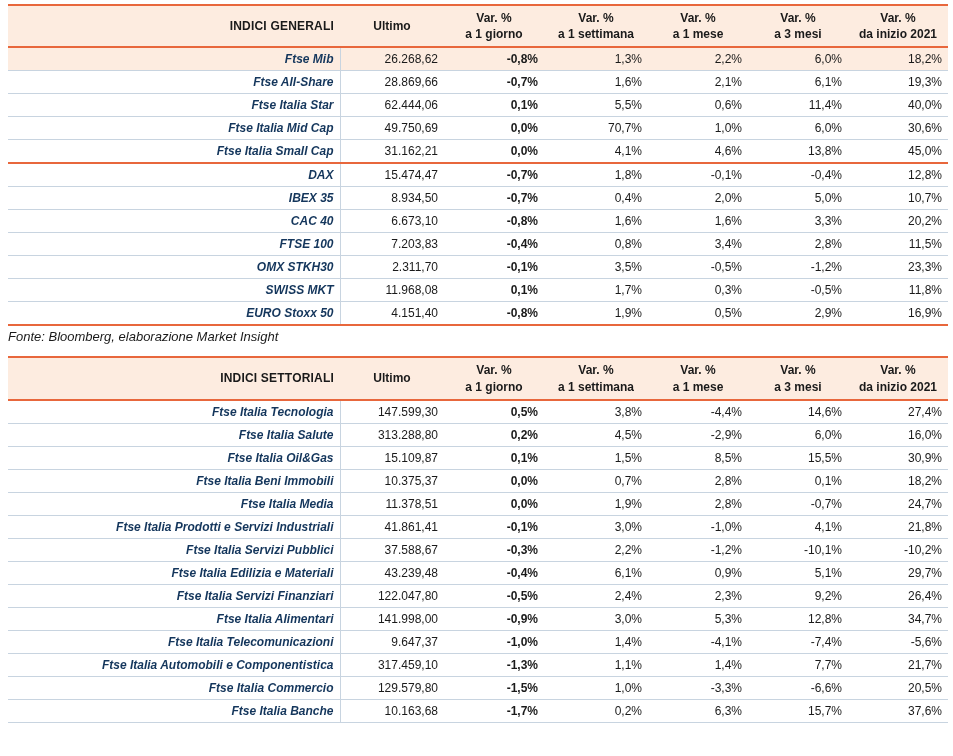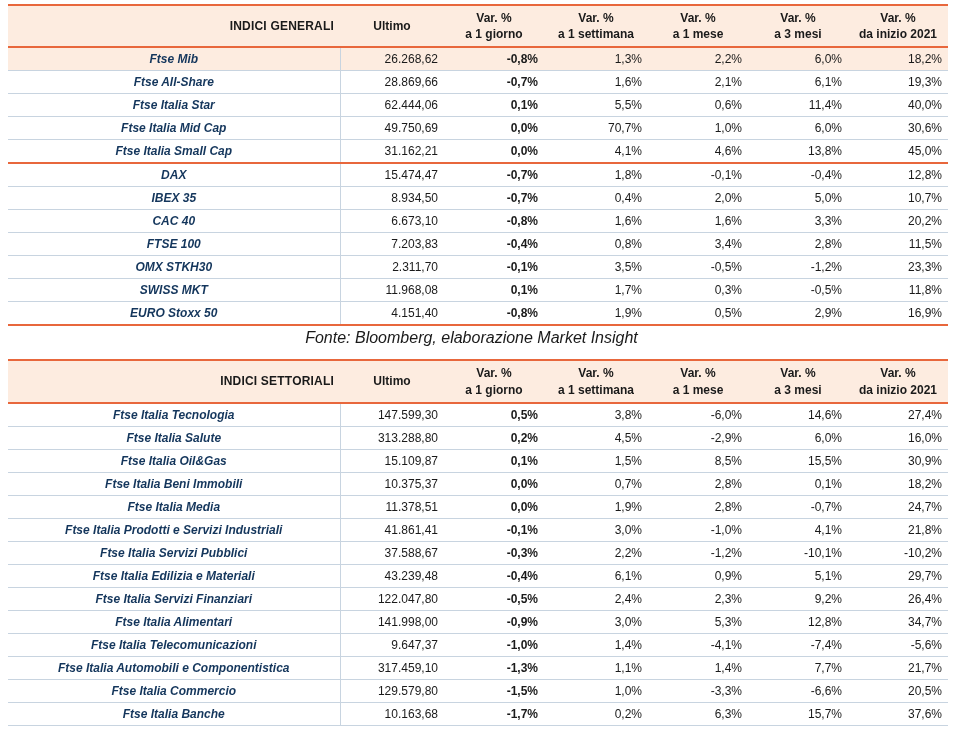--- a/index.html
+++ b/index.html
@@ -52,21 +52,21 @@
     padding: 2px 6px;
     font-size: 12px;
     border-bottom: 1px solid #c8d4e0;
     height: 18px;
     line-height: 16px;
   }
   td.name {
     font-style: italic;
     font-weight: bold;
     color: #14365c;
-    text-align: center;
+    text-align: right;
     border-right: 1px solid #c8d4e0;
     white-space: nowrap;
   }
   td.num {
     text-align: right;
     color: #1a1a1a;
     font-style: normal;
   }
   td.num.bold {
     font-weight: bold;
@@ -75,23 +75,23 @@
     background: #fdece0;
   }
   tr.group-end td {
     border-bottom: 2px solid #e8673c;
     margin-left: 24px;
   }
   tr.last-row td {
     border-bottom: 2px solid #e8673c;
   }
   .source {
-    text-align: center;
+    text-align: left;
     font-style: italic;
-    font-size: 16px;
+    font-size: 13px;
     color: #1a1a1a;
     padding: 3px 10px 0 0;
     width: 937px;
     box-sizing: border-box;
   }
   .spacer {
     height: 12px;
   }
   
   col.c-name { width: 332px; }
@@ -293,21 +293,21 @@
           <span class="hdr-two">da inizio 2021</span>
         </th>
       </tr>
     </thead>
     <tbody>
         <tr>
           <td class="name">Ftse Italia Tecnologia</td>
           <td class="num">147.599,30</td>
           <td class="num bold">0,5%</td>
           <td class="num">3,8%</td>
-          <td class="num">-6,0%</td>
+          <td class="num">-4,4%</td>
           <td class="num">14,6%</td>
           <td class="num">27,4%</td>
         </tr>
         <tr>
           <td class="name">Ftse Italia Salute</td>
           <td class="num">313.288,80</td>
           <td class="num bold">0,2%</td>
           <td class="num">4,5%</td>
           <td class="num">-2,9%</td>
           <td class="num">6,0%</td>

